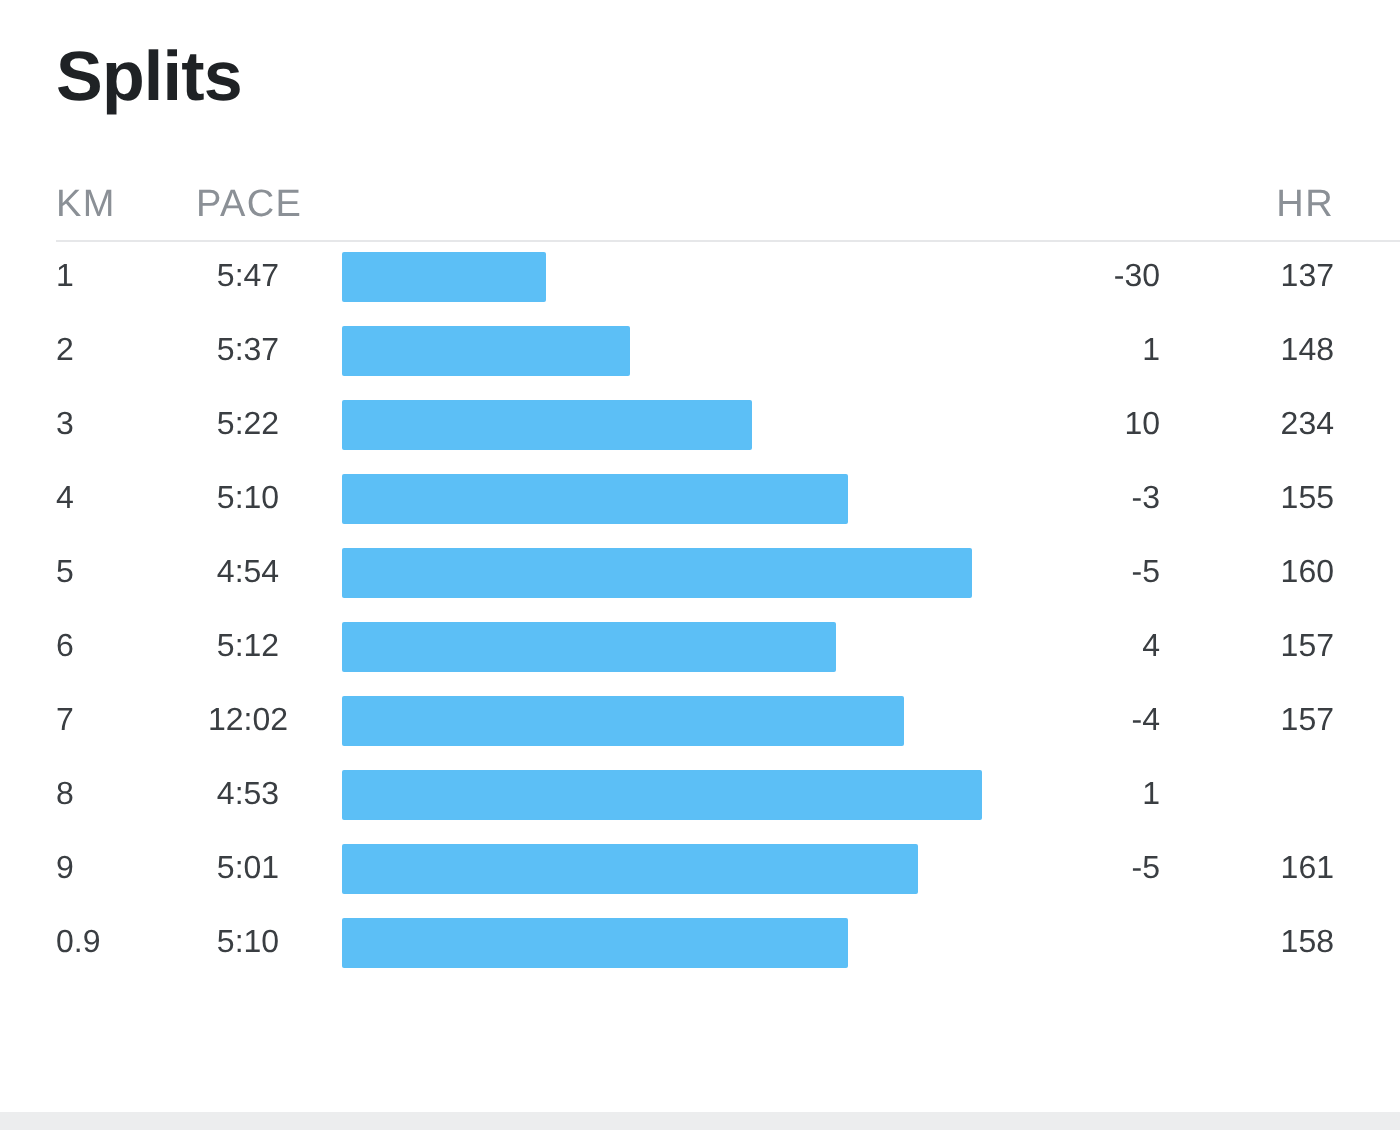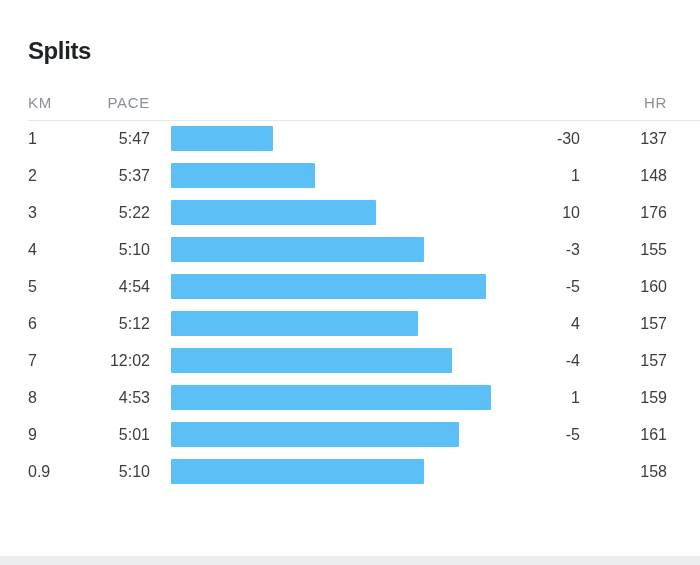--- a/index.html
+++ b/index.html
@@ -20,22 +20,22 @@
     left: 0;
     top: 0;
     width: 700px;
     height: 556px;
     background: #FFFFFF;
     box-sizing: border-box;
   }
   #page-title {
     position: absolute;
     left: 28px;
-    top: 32px;
-    font-size: 24px;
+    top: 20px;
+    font-size: 35px;
     font-weight: bold;
     letter-spacing: -0.4px;
     color: #1F2225;
     line-height: 38px;
   }
 
   
   #splits-table {
     position: absolute;
     left: 0;
@@ -50,27 +50,27 @@
     height: 34px;
   }
   .cell {
     position: absolute;
     font-size: 16px;
     color: #3A3E42;
     line-height: 37px;
     white-space: nowrap;
   }
   #header-row .cell {
-    font-size: 15px;
+    font-size: 19px;
     color: #8B9096;
     letter-spacing: 0.7px;
     line-height: 34px;
   }
   .c-km    { left: 28px; text-align: left; }
-  .c-pace  { left: 98px;  width: 52px; text-align: right; }
+  .c-pace  { left: 98px;  width: 52px; text-align: center; }
   .c-elev  { left: 460px; width: 120px; text-align: right; }
   .c-hr    { left: 587px; width: 80px;  text-align: right; }
 
   
   .c-bar {
     position: absolute;
     left: 171px;
     top: 6px;
     height: 25px;
   }
@@ -132,21 +132,21 @@
           <div class="cell c-elev">1</div>
           <div class="cell c-hr">148</div>
         </div>
         <div class="row">
           <div class="cell c-km">3</div>
           <div class="cell c-pace">5:22</div>
           <div class="c-bar">
             <div class="bar" style="width: 205px; background: rgb(92, 191, 246);"></div>
           </div>
           <div class="cell c-elev">10</div>
-          <div class="cell c-hr">176</div>
+          <div class="cell c-hr">234</div>
         </div>
         <div class="row">
           <div class="cell c-km">4</div>
           <div class="cell c-pace">5:10</div>
           <div class="c-bar">
             <div class="bar" style="width: 253px; background: rgb(92, 191, 246);"></div>
           </div>
           <div class="cell c-elev">-3</div>
           <div class="cell c-hr">155</div>
         </div>
@@ -177,21 +177,20 @@
           <div class="cell c-elev">-4</div>
           <div class="cell c-hr">157</div>
         </div>
         <div class="row">
           <div class="cell c-km">8</div>
           <div class="cell c-pace">4:53</div>
           <div class="c-bar">
             <div class="bar" style="width: 320px; background: rgb(92, 191, 246);"></div>
           </div>
           <div class="cell c-elev">1</div>
-          <div class="cell c-hr">159</div>
         </div>
         <div class="row">
           <div class="cell c-km">9</div>
           <div class="cell c-pace">5:01</div>
           <div class="c-bar">
             <div class="bar" style="width: 288px; background: rgb(92, 191, 246);"></div>
           </div>
           <div class="cell c-elev">-5</div>
           <div class="cell c-hr">161</div>
         </div>

